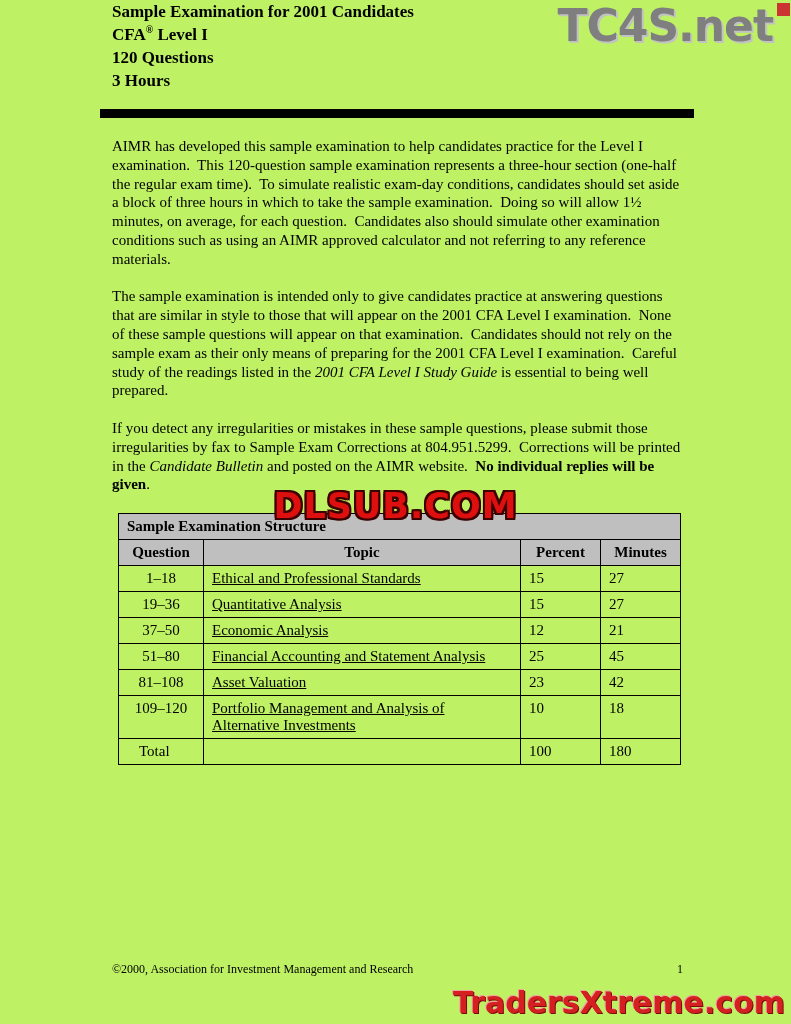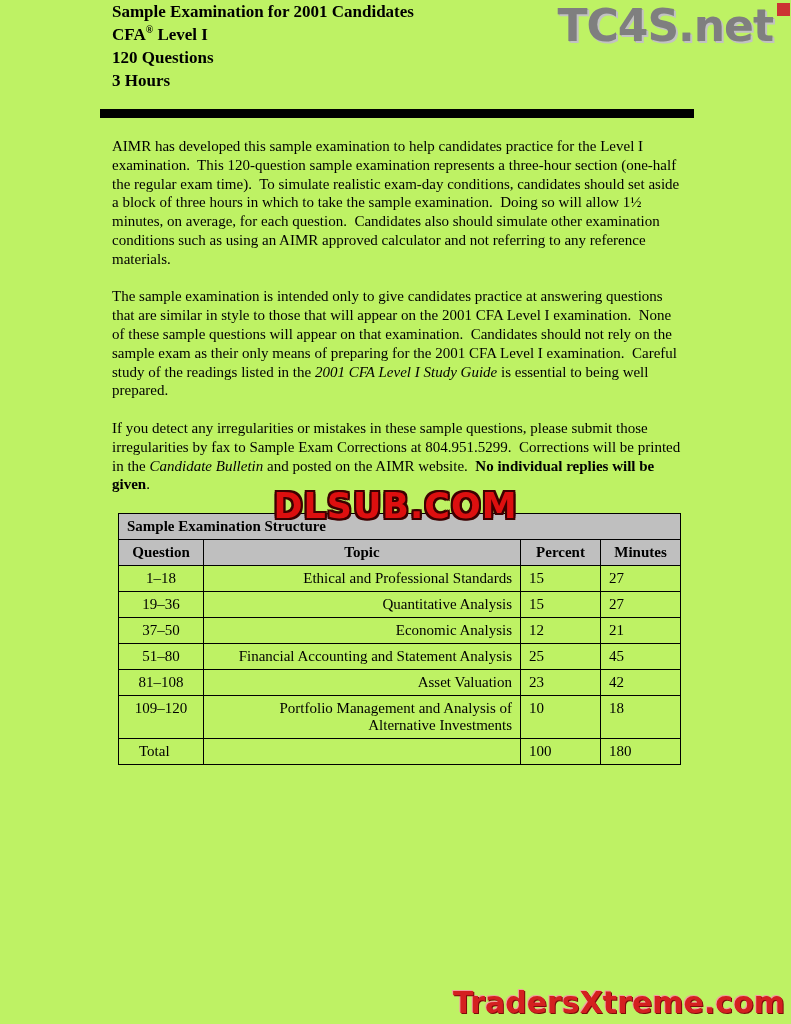--- a/index.html
+++ b/index.html
@@ -56,21 +56,21 @@
   .table-title-cell {
     background:#bfbfbf;
     font-weight:bold;
     text-align:left;
   }
   .head th { background:#bfbfbf; font-weight:bold; }
   .head .h-q { text-align:center; }
   .head .h-t { text-align:center; }
   .head .h-n { text-align:center; }
   td.q { text-align:center; }
-  td.t { text-align:right; }
+  td.t { text-align:left;text-decoration:underline; }
   td.n { }
   td.q.total { text-align:left; padding-left:20px; }
 
   
   .footer {
     position:absolute;
     left:112px; right:108px; top:962px;
     font-size:12px;
     display:flex;
     justify-content:space-between;
@@ -195,20 +195,24 @@
             <td class="q total">Total</td>
             <td class="t"></td>
             <td class="n">100</td>
             <td class="n">180</td>
           </tr>
         </tbody>
     </table>
 
   </div>
 
+  <div class="footer">
+    <span>©2000, Association for Investment Management and Research</span>
+    <span>1</span>
+  </div>
 
   <div class="wm-mid">
     <span>DLSUB.COM</span>
   </div>
 
   <div class="wm-bottom">
     <span>TradersXtreme.com</span>
   </div>
 
 </div>

